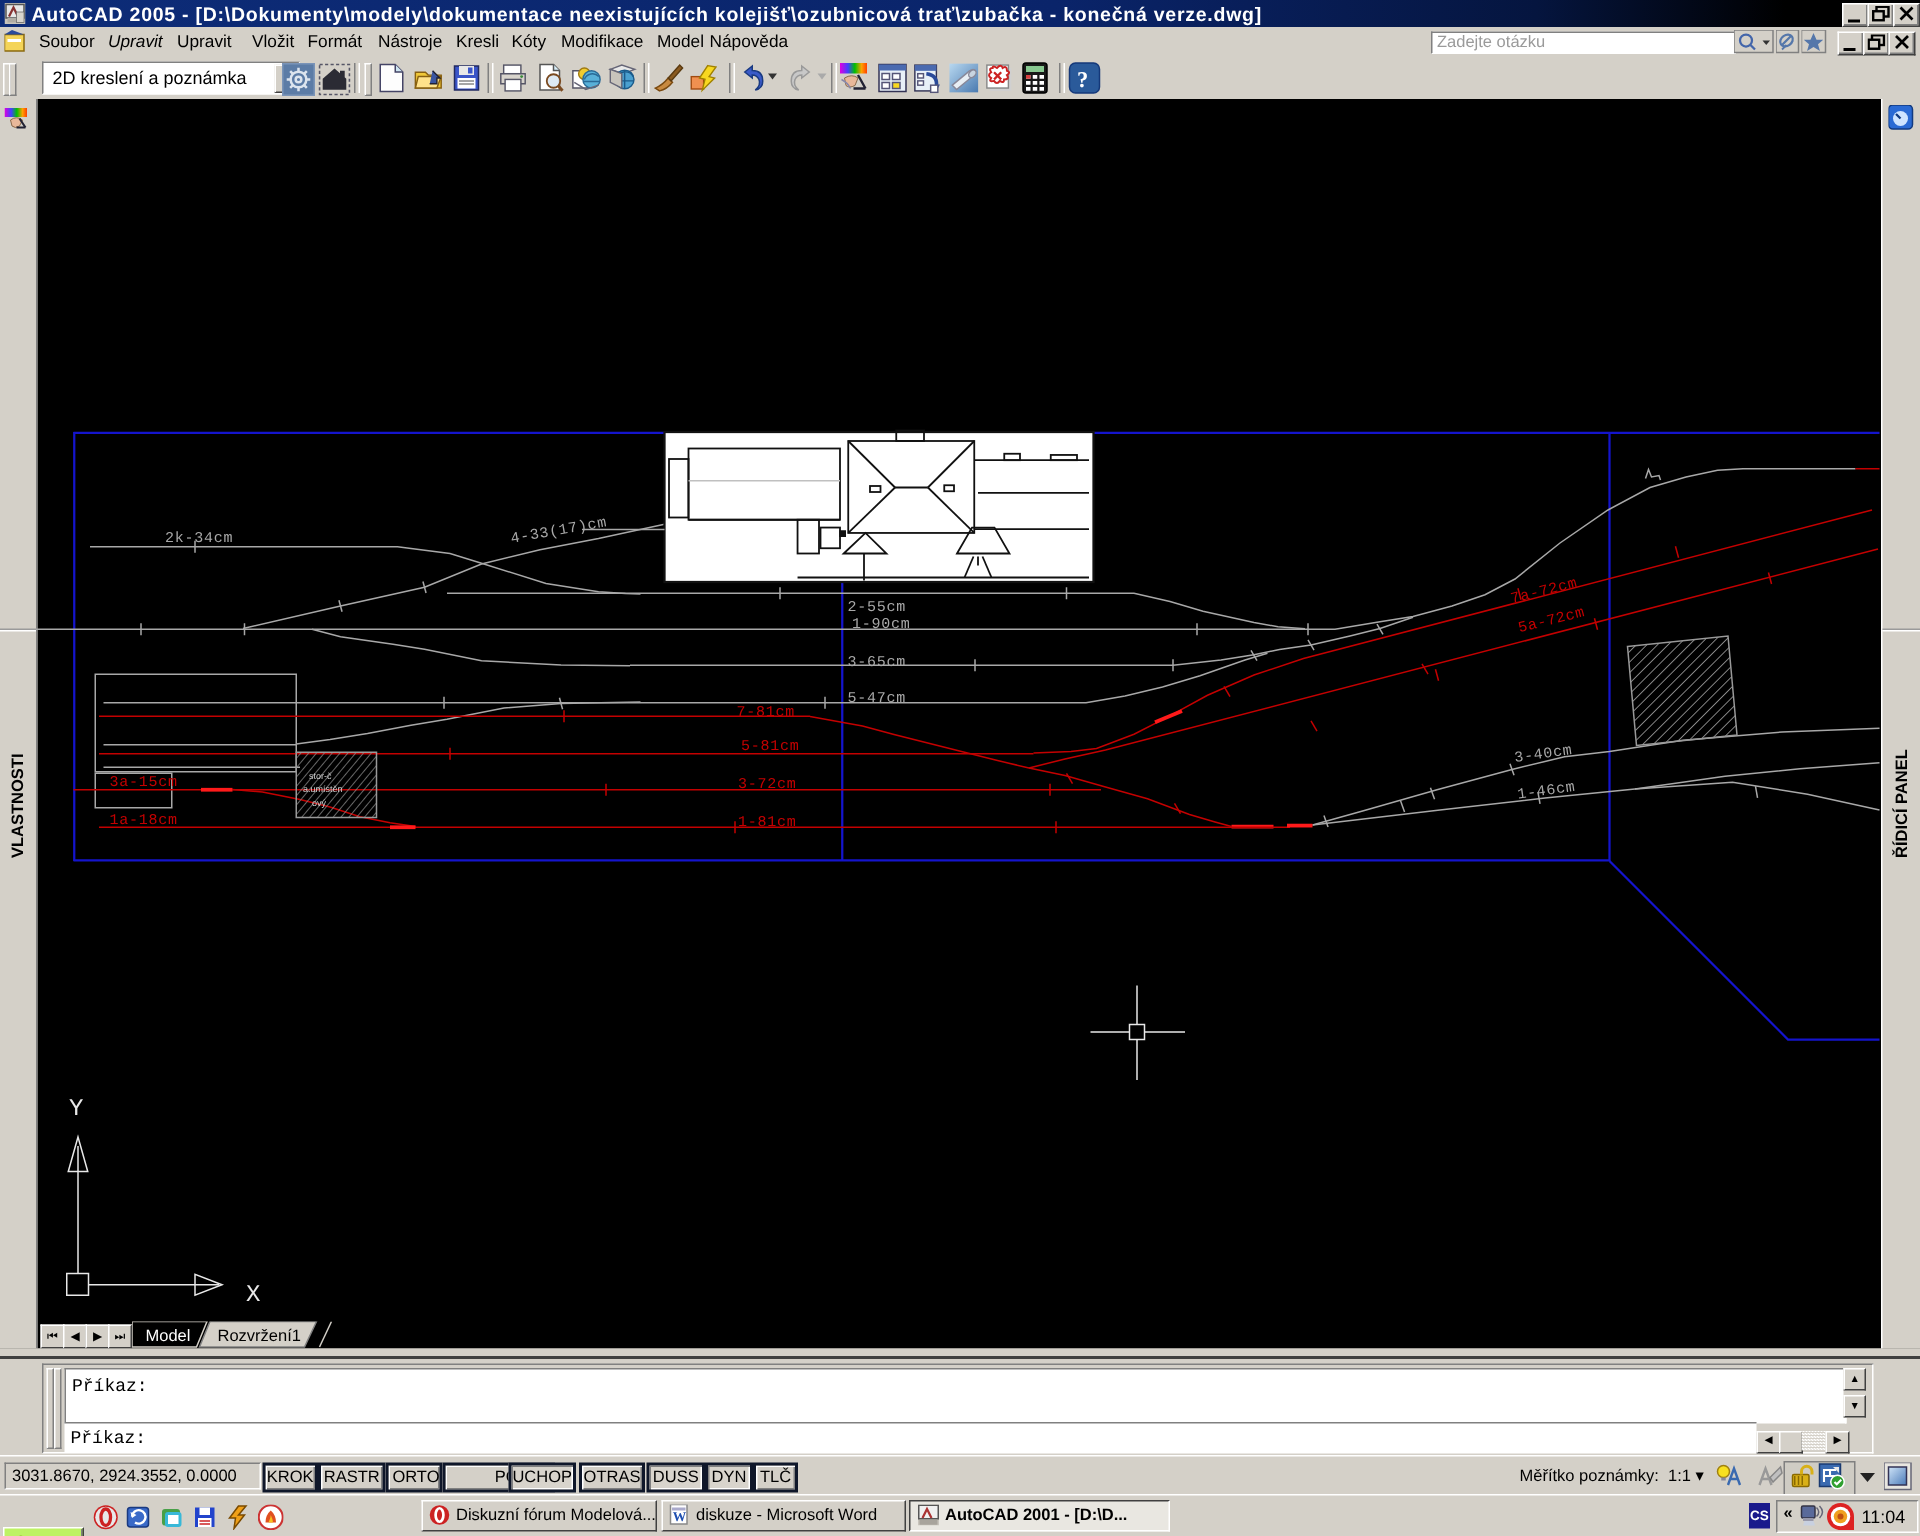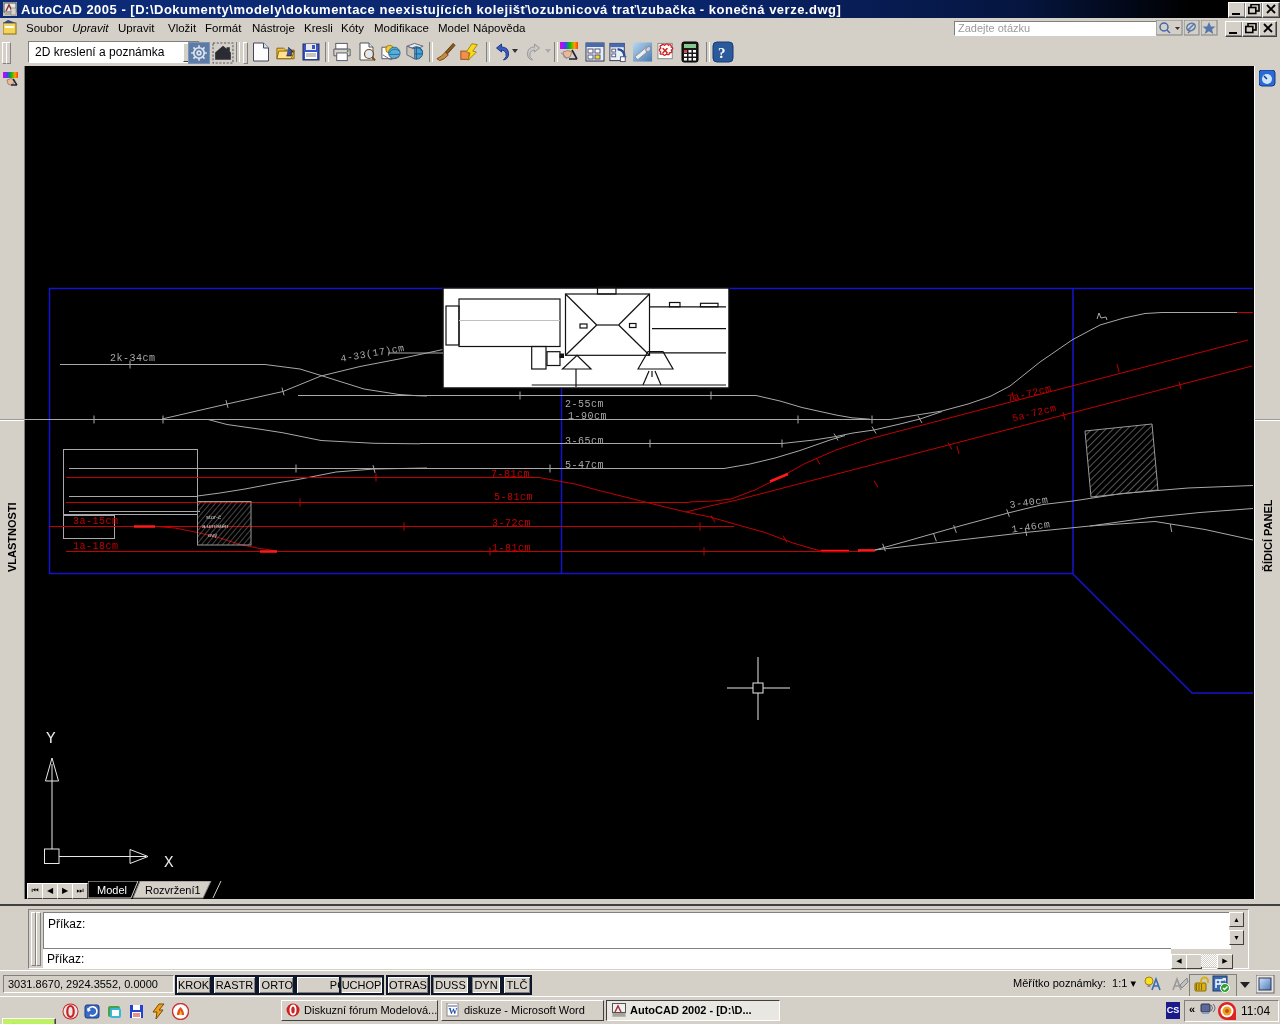--- a/index.html
+++ b/index.html
@@ -21,21 +21,21 @@
 #workarea{position:absolute;left:0;top:66px;width:1280px;height:833px;background:#000;}
 #lpanel{position:absolute;left:0;top:0px;width:24px;height:833px;background:#d4d0c8;border-right:1px solid #808080;}
 #rpanel{position:absolute;left:1254px;top:0px;width:26px;height:833px;background:#d4d0c8;border-left:1px solid #fff;}
 .vtext{position:absolute;font-size:11px;font-weight:bold;color:#000;transform:rotate(-90deg);transform-origin:left top;white-space:nowrap;}
 
 #tabrow{position:absolute;left:24px;top:815px;height:19px;}
 .navbtn{position:absolute;top:2px;width:14px;height:14px;background:#d4d0c8;border-top:1px solid #fff;border-left:1px solid #fff;border-right:1px solid #404040;border-bottom:1px solid #404040;color:#000;font-size:8px;text-align:center;line-height:14px;}
 
 #cmdwin{position:absolute;left:0;top:899px;width:1280px;height:71px;background:#d4d0c8;}
 #cmdinner{position:absolute;left:28px;top:10px;width:1219px;height:58px;background:#d4d0c8;border:1px solid #808080;border-bottom-color:#fff;border-right-color:#fff;}
-.cmdtext{position:absolute;left:4px;font-family:Liberation Sans, sans-serif;font-size:12px;color:#000;}
+.cmdtext{position:absolute;left:4px;font-family:Liberation Mono, monospace;font-size:12px;color:#000;}
 
 #statusbar{position:absolute;left:0;top:970px;width:1280px;height:26px;background:#d4d0c8;border-top:1px solid #fff;}
 .sbtn{position:absolute;top:4px;height:16px;font-size:11px;color:#000;text-align:center;border:2px solid #0f172a;line-height:16px;background:#d4d0c8;}
 .raised{box-shadow:inset 1px 1px 0 #fff,inset -1px -1px 0 #808080;}
 .sunken{box-shadow:inset 1px 1px 0 #808080,inset -1px -1px 0 #fff;background:#d8d4cc;}
 
 #taskbar{position:absolute;left:0;top:996px;width:1280px;height:28px;background:#d4d0c8;border-top:1px solid #fff;}
 .taskbtn{position:absolute;top:3px;height:19px;background:#d4d0c8;border-top:1px solid #fff;border-left:1px solid #fff;border-right:1px solid #404040;border-bottom:1px solid #404040;font-size:11px;color:#000;white-space:nowrap;overflow:hidden;}
 </style></head><body>
 <div id="root">
@@ -602,21 +602,21 @@
         </svg>
         <span style="position:absolute;left:22px;top:3px;">diskuze - Microsoft Word</span>
       </div>
  <div class="taskbtn" style="left:606px;width:172px;background:#e9e7e1;border-top-color:#404040;border-left-color:#404040;border-right-color:#fff;border-bottom-color:#fff;">
         <svg class="abs" style="left:5px;top:2px" width="14" height="14">
           <rect x="0" y="0" width="14" height="14" fill="#c8c4bc"></rect>
           <rect x="0.5" y="0.5" width="13" height="9" fill="#f0f0f0" stroke="#555" stroke-width="1"></rect>
           <path d="M3 9 L6 3 L9 9" stroke="#aa3333" stroke-width="1.5" fill="none"></path>
           <rect x="1" y="10" width="12" height="3.5" fill="#a8a49c"></rect>
         </svg>
-        <span style="position:absolute;left:23px;top:3px;font-weight:bold;">AutoCAD 2002 - [D:\D...</span>
+        <span style="position:absolute;left:23px;top:3px;font-weight:bold;">AutoCAD 2001 - [D:\D...</span>
       </div>
  <div class="abs" style="left:1166px;top:5px;width:14px;height:17px;background:#1a1a8c;color:#fff;font-size:9px;font-weight:bold;text-align:center;line-height:17px;">CS</div>
  <div class="abs" style="left:1184px;top:3px;width:93px;height:20px;border:1px solid #808080;border-bottom-color:#fff;border-right-color:#fff;">
    <div class="abs" style="left:4px;top:2px;font-size:11px;font-weight:bold;">«</div>
    <svg class="abs" style="left:15px;top:2px" width="16" height="15">
           <rect x="1" y="1" width="9" height="8" rx="1" fill="#5a6a9a" stroke="#334"></rect>
           <rect x="2" y="9" width="7" height="2" fill="#99a"></rect>
           <path d="M3 11 h6 l1 3 h-8 z" fill="#c8d0e0"></path>
           <path d="M11 2 q3 3 0 6 M13 1 q4 4 0 8" stroke="#667" stroke-width="1" fill="none"></path>
         </svg>

